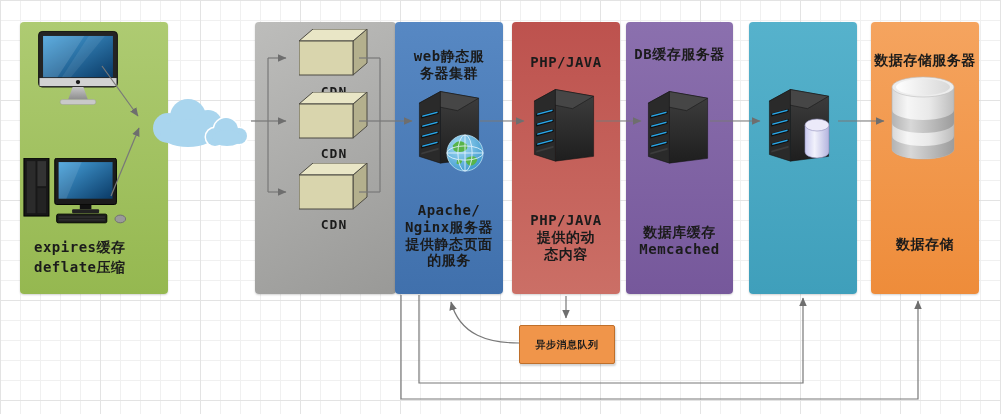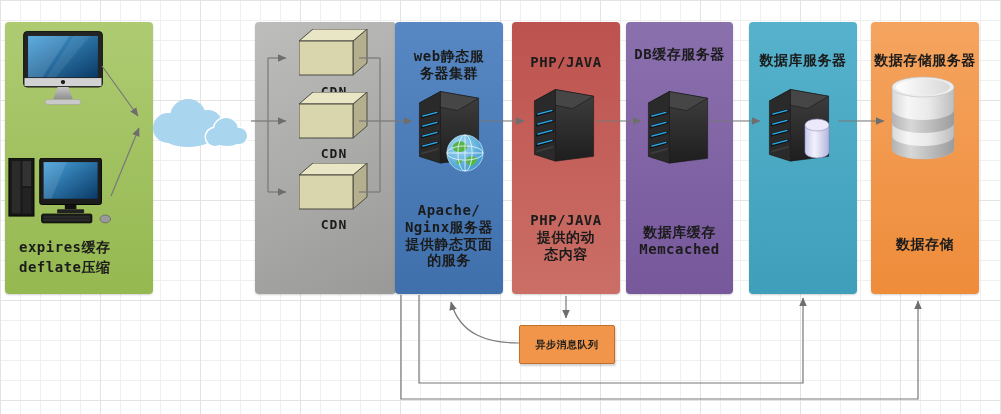--- a/index.html
+++ b/index.html
@@ -8,21 +8,21 @@
     font-family:"DejaVu Sans Mono","Liberation Sans",sans-serif;
     background-color:#ffffff;
     background-image:
       linear-gradient(#e3e3e3 1px, transparent 1px),
       linear-gradient(90deg,#e3e3e3 1px, transparent 1px),
       linear-gradient(#f0f0f0 1px, transparent 1px),
       linear-gradient(90deg,#f0f0f0 1px, transparent 1px);
     background-size:100px 100px,100px 100px,20px 20px,20px 20px;
   }
   .panel{position:absolute;top:22px;height:272px;border-radius:4px;box-shadow:0 1px 2px rgba(0,0,0,.18);}
-  .p-client{left:5px;width:148px;background:linear-gradient(180deg,#aecb72,#95b850);}
+  .p-client{left:20px;width:148px;background:linear-gradient(180deg,#aecb72,#95b850);}
   .p-cdn{left:247px;width:141px;background:linear-gradient(150deg,#bdbdbb,#999997);margin-left:8px;}
   .p-web{left:395px;width:108px;background:linear-gradient(180deg,#5788c3,#4070ac);}
   .p-app{left:512px;width:108px;background:linear-gradient(180deg,#bd524e,#cb6f66);}
   .p-dbcache{left:626px;width:107px;background:linear-gradient(180deg,#8b70ae,#76589b);}
   .p-db{left:749px;width:108px;background:linear-gradient(180deg,#56b2cc,#3f9fbb);}
   .p-storage{left:871px;width:108px;background:linear-gradient(180deg,#f5a45f,#ee8c3a);}
   .t{position:absolute;left:0;width:100%;text-align:center;font-weight:700;color:#1b1b1b;white-space:pre-line;letter-spacing:.5px;}
   .title{font-size:14px;line-height:1.18;}
   .caption{font-size:14px;line-height:1.2;}
   .client-caption{left:14px;width:auto;text-align:left;top:216px;font-size:14px;line-height:1.4;}
@@ -233,21 +233,20 @@
   <div class="panel p-dbcache">
     <div class="t title" style="top:24px">DB缓存服务器</div>
     <svg class="ico" style="left:18px;top:60px" width="68" height="84">
         <use href="#sym-server"></use>
       </svg>
     <div class="t caption" style="top:202px">数据库缓存
 Memcached</div>
   </div>
 
   <div class="panel p-db">
-    <div class="t title" style="top:30px">数据库服务器</div>
     <svg class="ico" style="left:16px;top:58px" width="68" height="84">
         <use href="#sym-server"></use>
       </svg>
     <svg class="ico" style="left:54px;top:96px" width="28" height="44">
         <use href="#sym-db-cyl"></use>
       </svg>
   </div>
 
   <div class="panel p-storage">
     <div class="t title" style="top:30px">数据存储服务器</div>

